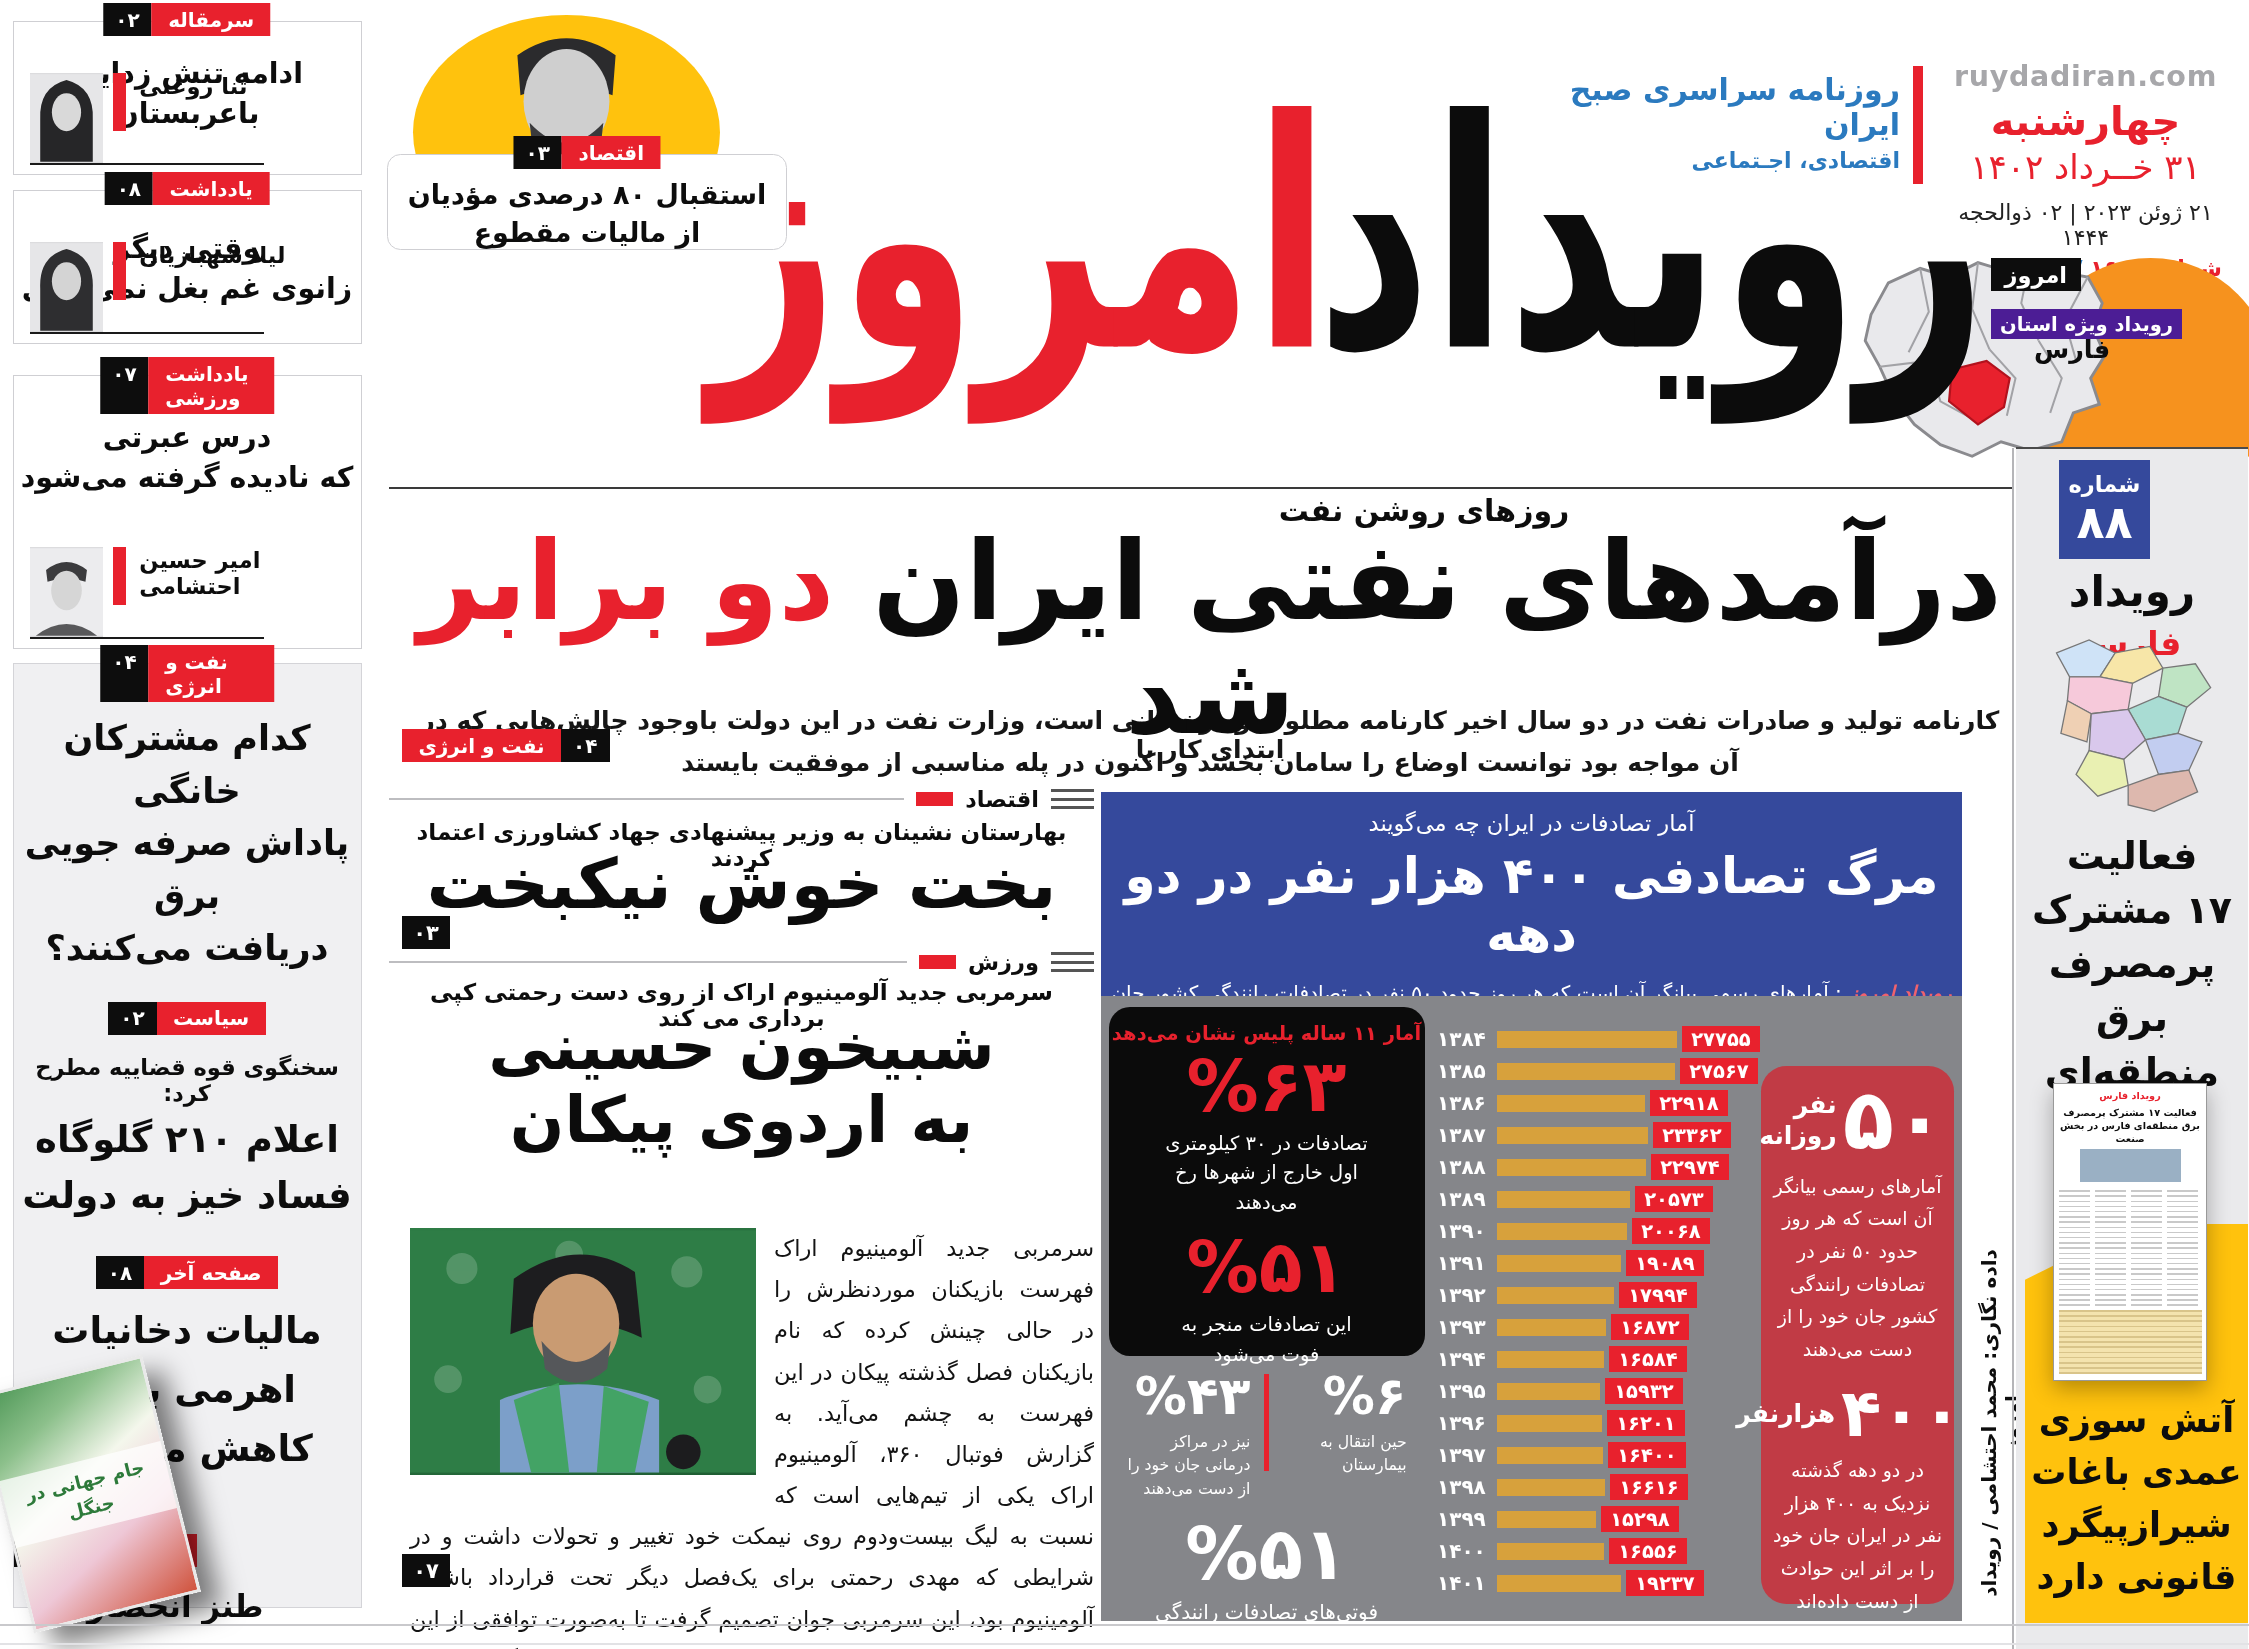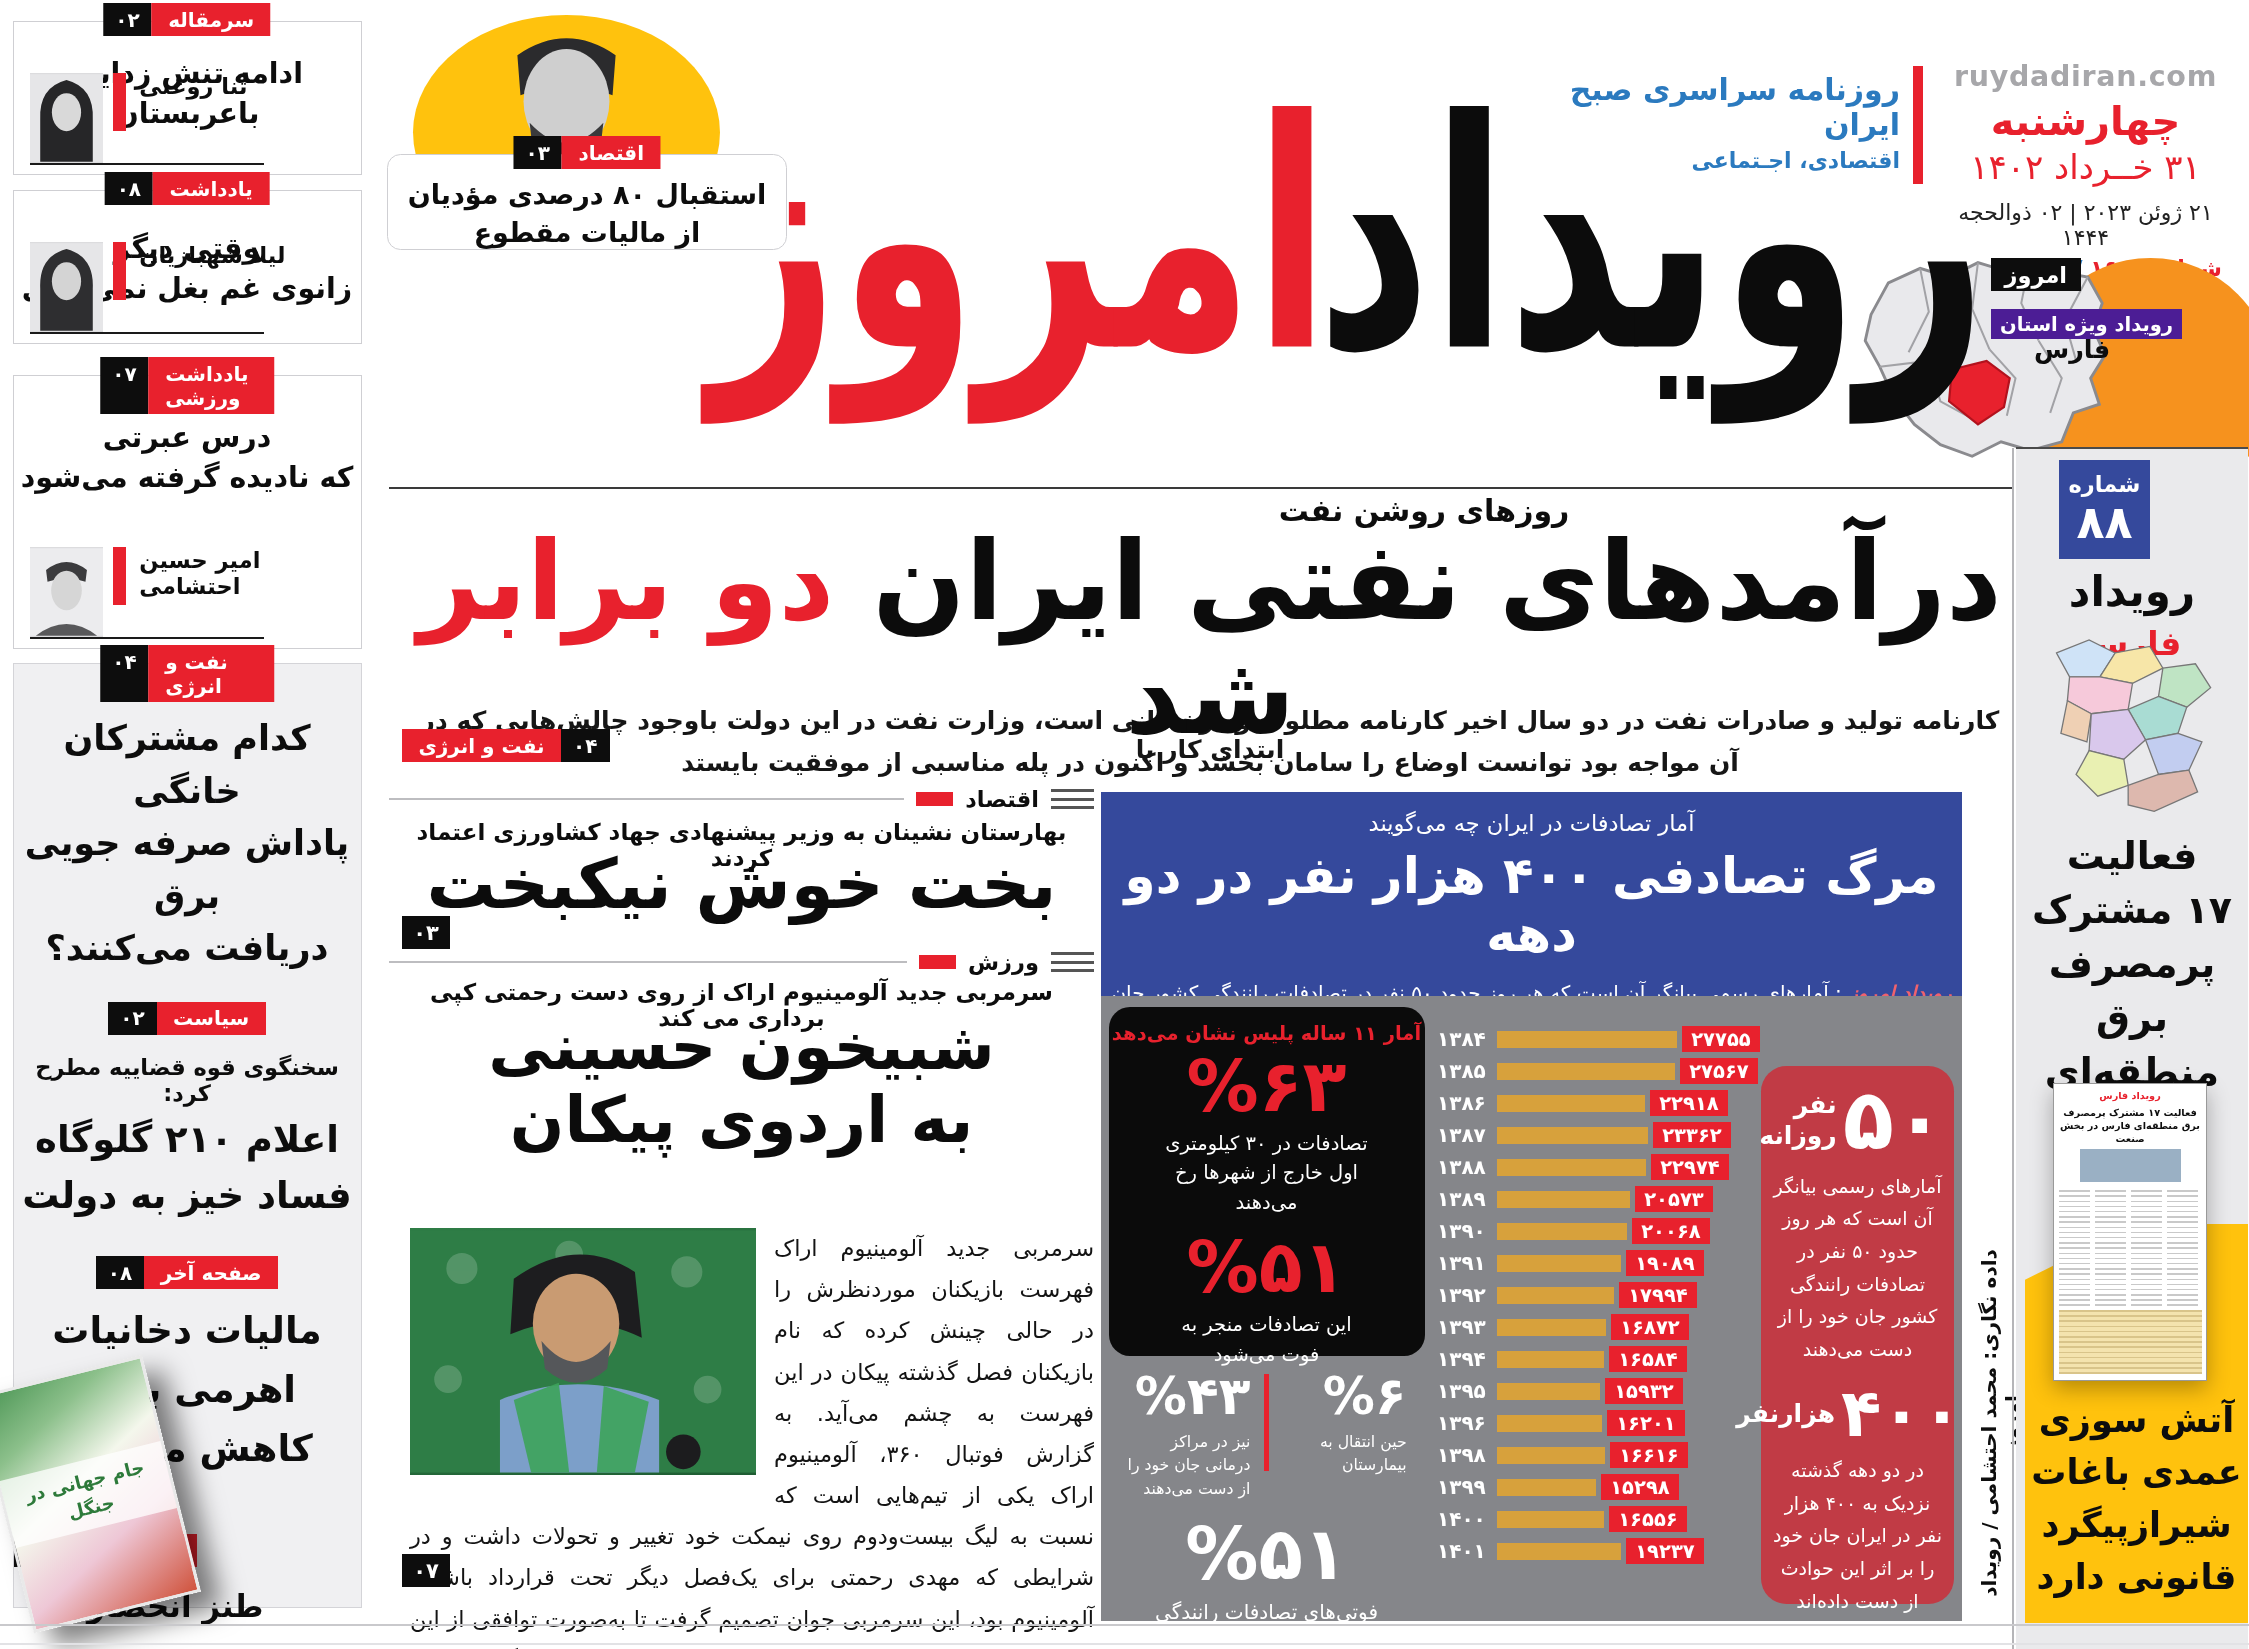--- a/index.html
+++ b/index.html
@@ -457,20 +457,25 @@
           <span class="cyear">۱۳۹۵</span>
           <span class="cbar" style="width: 103px;"></span>
           <span class="cval">۱۵۹۳۲</span>
         </div>
         <div class="crow">
           <span class="cyear">۱۳۹۶</span>
           <span class="cbar" style="width: 105px;"></span>
           <span class="cval">۱۶۲۰۱</span>
         </div>
         <div class="crow">
+          <span class="cyear">۱۳۹۷</span>
+          <span class="cbar" style="width: 106px;"></span>
+          <span class="cval">۱۶۴۰۰</span>
+        </div>
+        <div class="crow">
           <span class="cyear">۱۳۹۸</span>
           <span class="cbar" style="width: 108px;"></span>
           <span class="cval">۱۶۶۱۶</span>
         </div>
         <div class="crow">
           <span class="cyear">۱۳۹۹</span>
           <span class="cbar" style="width: 99px;"></span>
           <span class="cval">۱۵۲۹۸</span>
         </div>
         <div class="crow">

